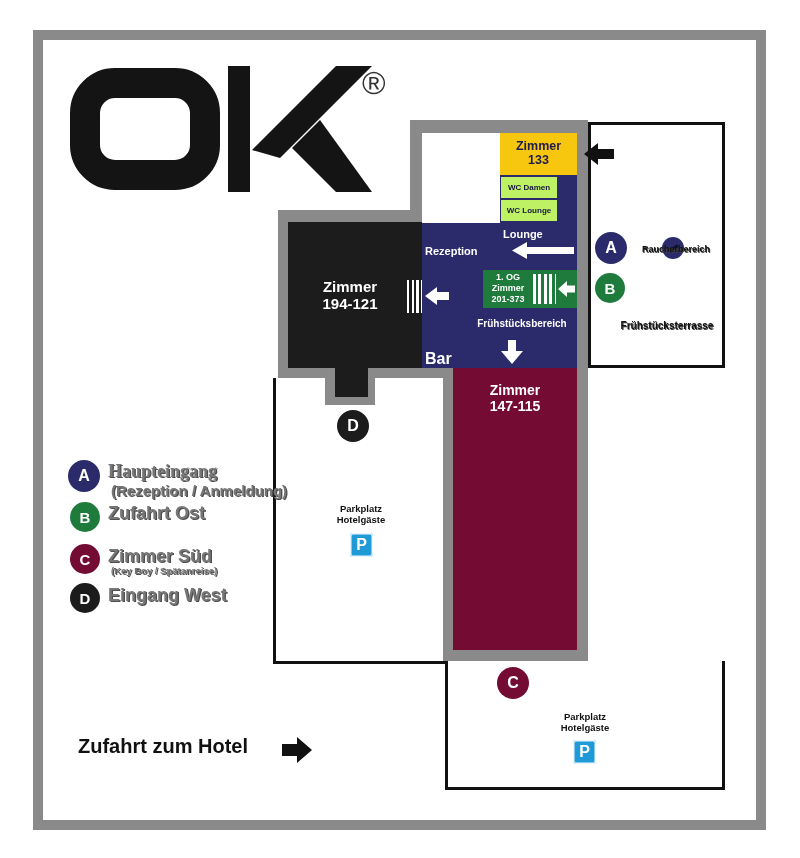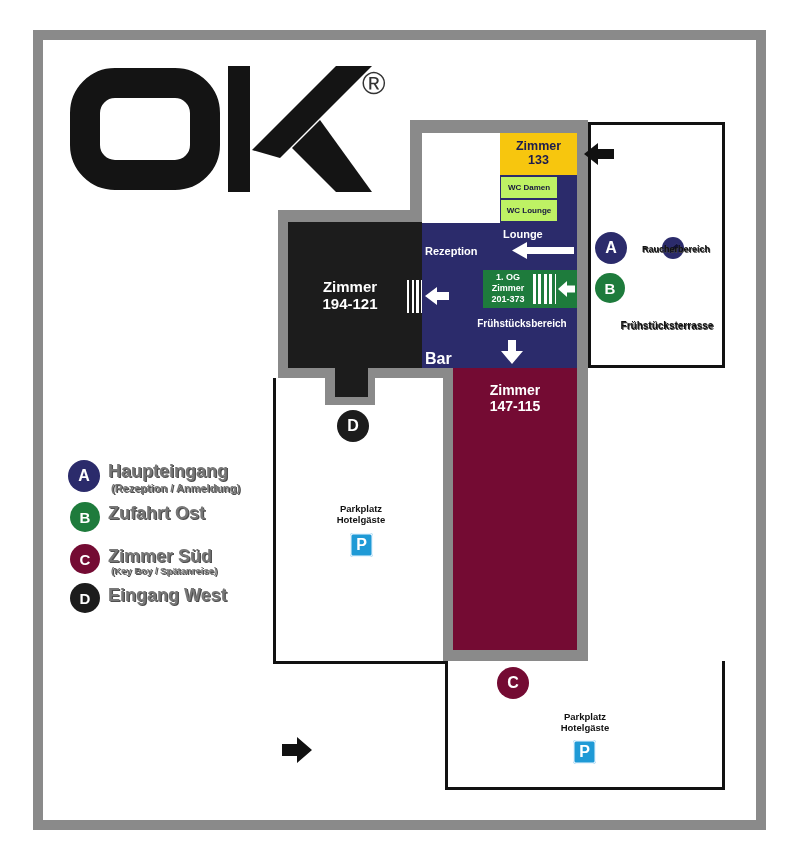--- a/index.html
+++ b/index.html
@@ -161,37 +161,38 @@
     <div>Hotelgäste</div>
   </div>
   <div class="abs p-sign" style="left:573px;top:740px;width:23px;height:24px;font-size:16px;">
       <span>P</span>
     </div>
 
   <div>
     <div class="abs marker m-navy" style="left:68px;top:460px;width:32px;height:32px;font-size:16px;">
         <span>A</span>
       </div>
-    <div class="abs lbl legend-t" style="left:108px;top:461px;font-size:18px;"><span>Haupteingang</span></div>
-    <div class="abs lbl legend-t" style="left:111px;top:482px;font-size:11px;"><span>(Rezeption / Anmeldung)</span></div>
+    <div class="abs lbl legend-t" style="left:108px;top:461px;font-size:18px;font-family:Liberation Serif, serif;"><span>Haupteingang</span></div>
+    <div class="abs lbl legend-t" style="left:111px;top:482px;font-size:15px;"><span>(Rezeption / Anmeldung)</span></div>
 
     <div class="abs marker m-green" style="left:70px;top:502px;width:30px;height:30px;font-size:15px;">
         <span>B</span>
       </div>
     <div class="abs lbl legend-t" style="left:108px;top:503px;font-size:18px;"><span>Zufahrt Ost</span></div>
 
     <div class="abs marker m-maroon" style="left:70px;top:544px;width:30px;height:30px;font-size:15px;">
         <span>C</span>
       </div>
     <div class="abs lbl legend-t" style="left:108px;top:546px;font-size:18px;"><span>Zimmer Süd</span></div>
     <div class="abs lbl legend-t" style="left:111px;top:566px;font-size:9.5px;"><span>(Key Boy / Spätanreise)</span></div>
 
     <div class="abs marker m-black" style="left:70px;top:583px;width:30px;height:30px;font-size:15px;">
         <span>D</span>
       </div>
     <div class="abs lbl legend-t" style="left:108px;top:585px;font-size:18px;"><span>Eingang West</span></div>
   </div>
 
+  <div class="abs lbl black-t" style="left:78px;top:735px;font-size:20px;"><span>Zufahrt zum Hotel</span></div>
   <svg class="abs" style="left:282px;top:737px;" width="30" height="26" viewBox="0 0 30 26">
     <polygon points="30,13 15,0 15,7 0,7 0,19 15,19 15,26" fill="#111"></polygon>
   </svg>
 
 </div>
 
 </body></html>

